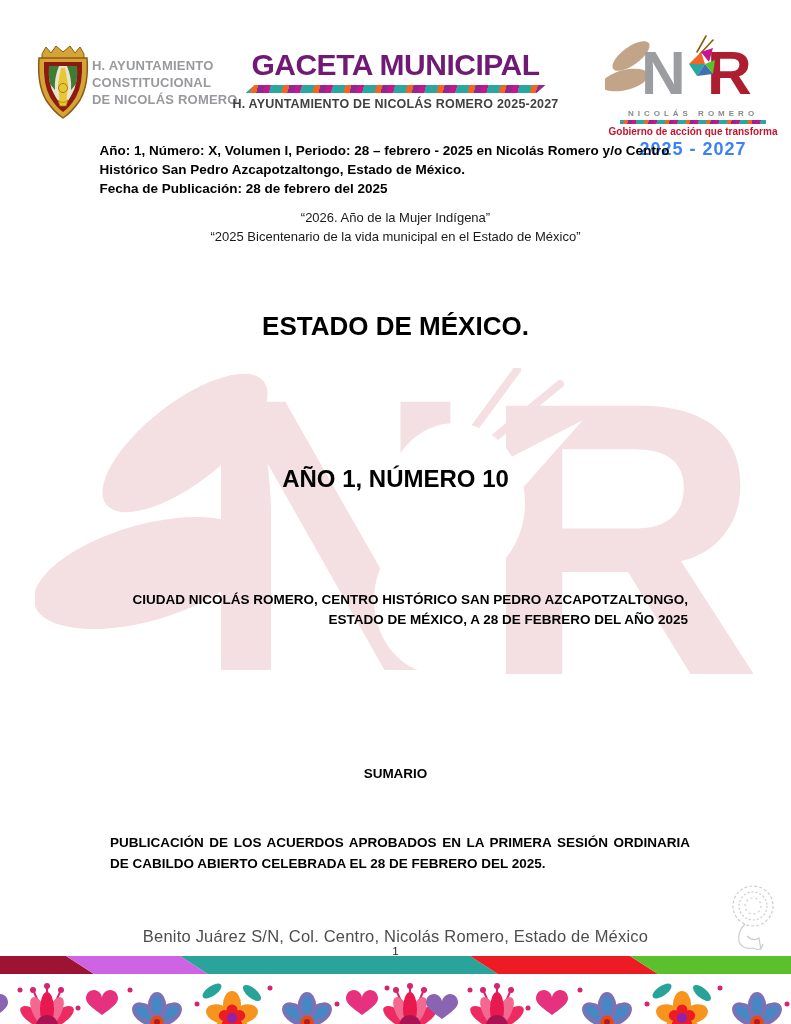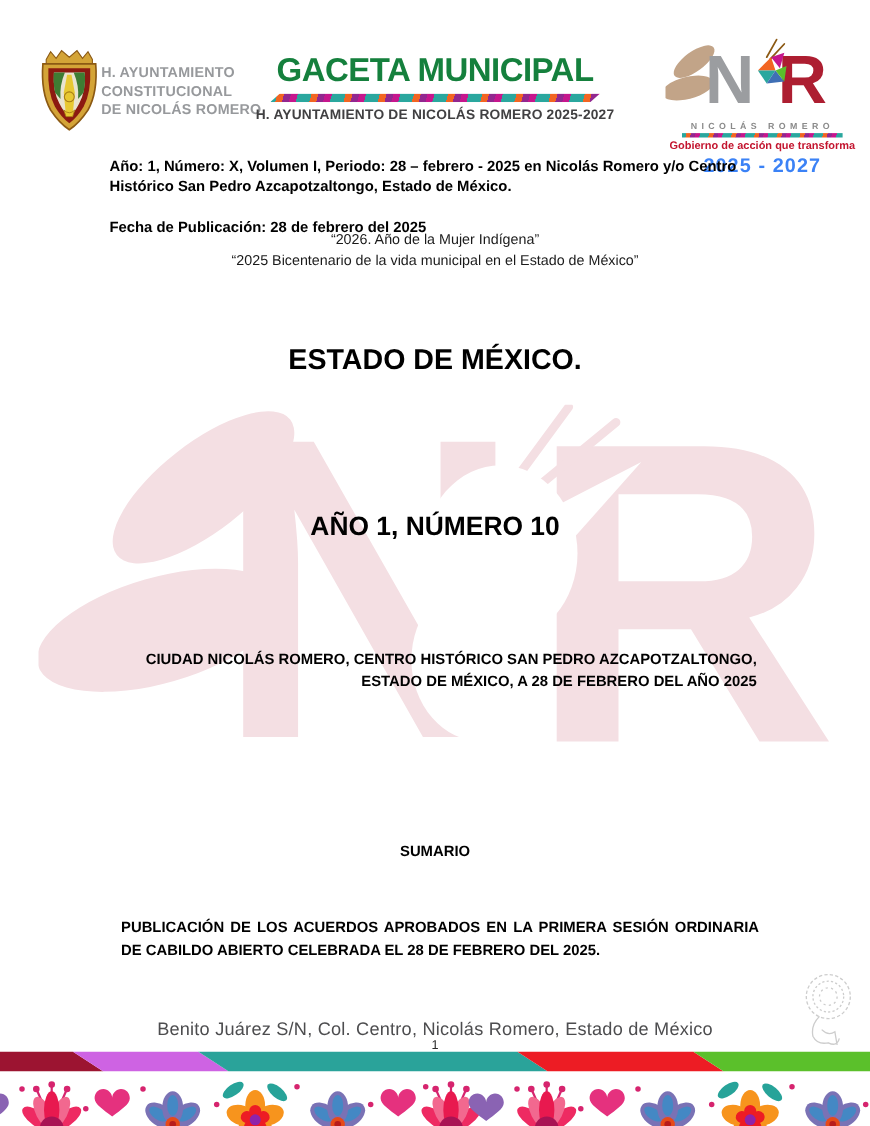--- a/index.html
+++ b/index.html
@@ -4,35 +4,35 @@
 <style>
   html,body{margin:0;padding:0;background:#ffffff;}
   .page{
     position:relative;width:791px;height:1024px;overflow:hidden;background:#ffffff;
     font-family:"Liberation Sans",sans-serif;color:#000;
   }
   
   .hdr-left{position:absolute;left:34px;top:44px;display:flex;align-items:center;}
   .hdr-left .txt{font-size:13px;font-weight:600;color:#97999c;line-height:17px;letter-spacing:.2px;}
   .hdr-center{position:absolute;left:50%;top:48px;transform:translateX(-50%);text-align:center;width:340px;}
-  .hdr-center .gm-title{font-size:30px;font-weight:bold;color:#15803d;letter-spacing:-.5px;white-space:nowrap;}
+  .hdr-center .gm-title{font-size:30px;font-weight:bold;color:#701a75;letter-spacing:-.5px;white-space:nowrap;}
   .greca{height:8px;width:300px;margin:3px auto 4px auto;
     background:repeating-linear-gradient(105deg,#2aa79e 0 6px,#f26522 6px 12px,#92278f 12px 18px,#c6168d 18px 24px,#2aa79e 24px 30px);
     clip-path:polygon(3% 0,100% 0,97% 100%,0 100%);}
   .hdr-center .gm-sub{font-size:12.5px;font-weight:bold;color:#414042;letter-spacing:.2px;white-space:nowrap;}
   .hdr-right{position:absolute;right:8px;top:30px;width:180px;text-align:center;}
   .hdr-right .nr-name{font-size:8px;font-weight:bold;color:#8a8a8a;letter-spacing:4px;margin-top:1px;white-space:nowrap;text-align:center;}
   .greca-sm{height:4px;width:146px;margin:2px auto;
     background:repeating-linear-gradient(105deg,#2aa79e 0 4px,#f26522 4px 8px,#92278f 8px 12px,#c6168d 12px 16px,#2aa79e 16px 20px);}
   .hdr-right .nr-slogan{font-size:10px;font-weight:bold;color:#c3152f;white-space:nowrap;}
   .hdr-right .nr-period{font-size:18px;font-weight:bold;color:#3b82f6;letter-spacing:1px;margin-top:2px;}
   
   .meta{position:absolute;left:50%;top:141px;transform:translateX(-50%);width:592px;text-align:left;
     font-size:13.5px;font-weight:bold;line-height:19px;}
-  .meta .pub{margin-top:18px;}
+  .meta .pub{margin-top:0;}
   .mottos{position:absolute;left:50%;top:208px;transform:translateX(-50%);width:600px;text-align:center;
     font-size:13px;line-height:19px;color:#1a1a1a;}
   .main-title{position:absolute;left:50%;top:303px;transform:translateX(-50%);width:640px;text-align:center;
     font-size:26px;font-weight:bold;line-height:47px;color:#000;z-index:2;}
   .edition{position:absolute;left:50%;top:465px;transform:translateX(-50%);
     font-size:24px;font-weight:bold;white-space:nowrap;z-index:2;}
   .dateline{position:absolute;left:103px;top:590px;width:585px;text-align:right;
     font-size:13.5px;font-weight:bold;line-height:20px;z-index:2;}
   .sumario{position:absolute;left:50%;top:766px;transform:translateX(-50%);
     font-size:13.5px;font-weight:bold;z-index:2;}

